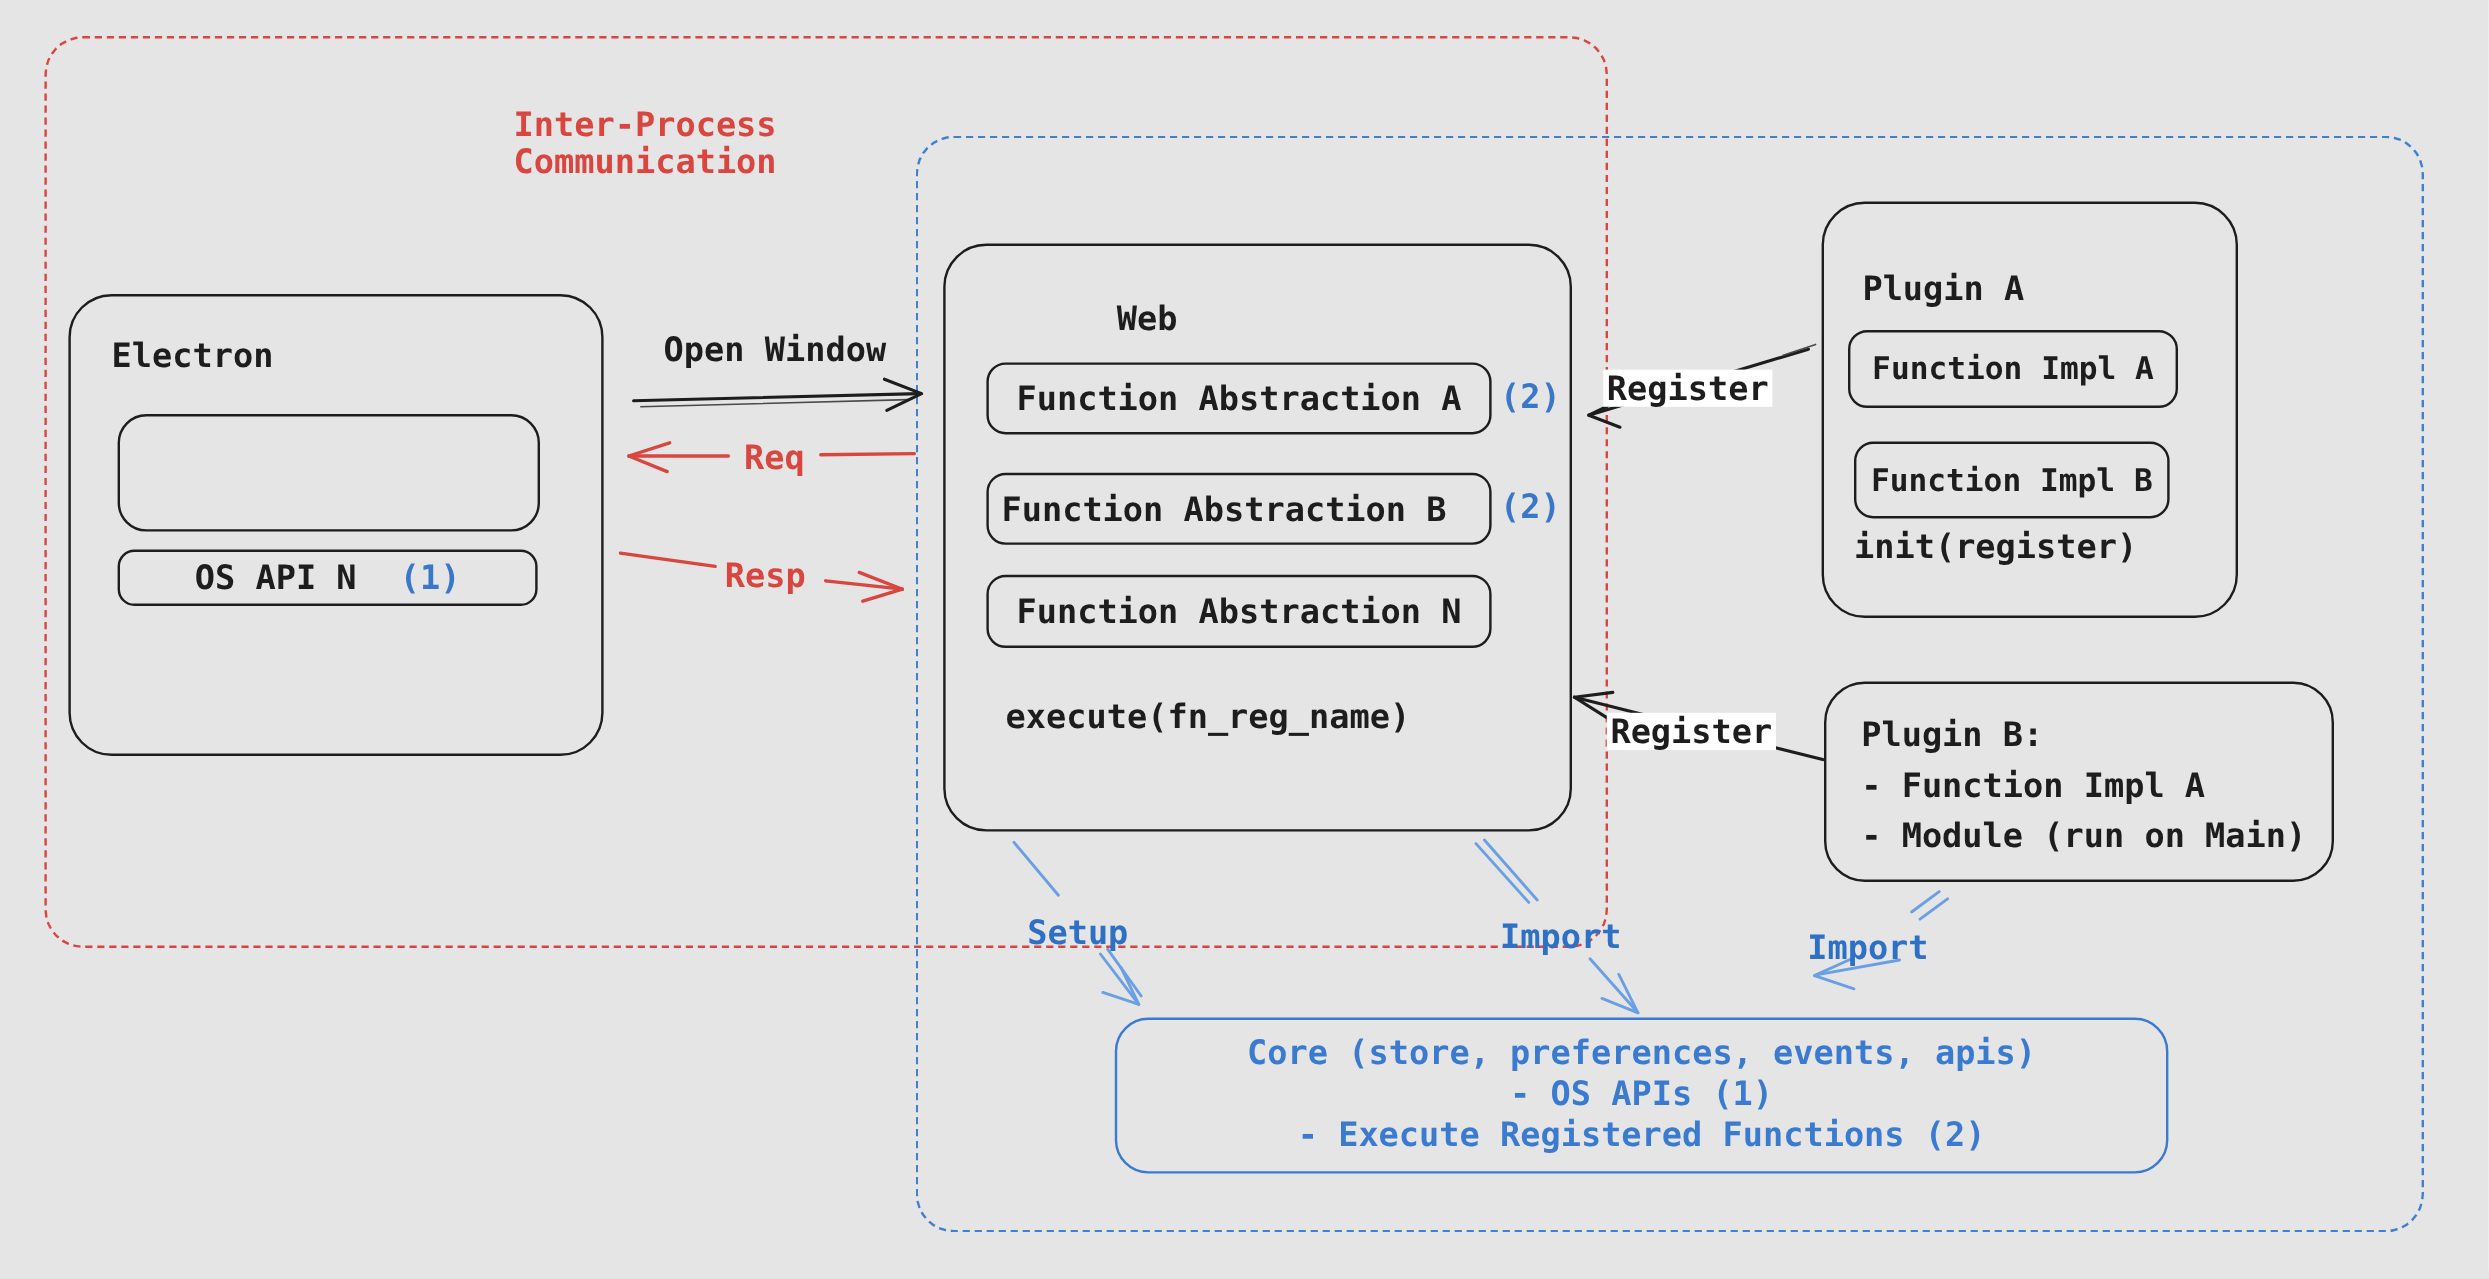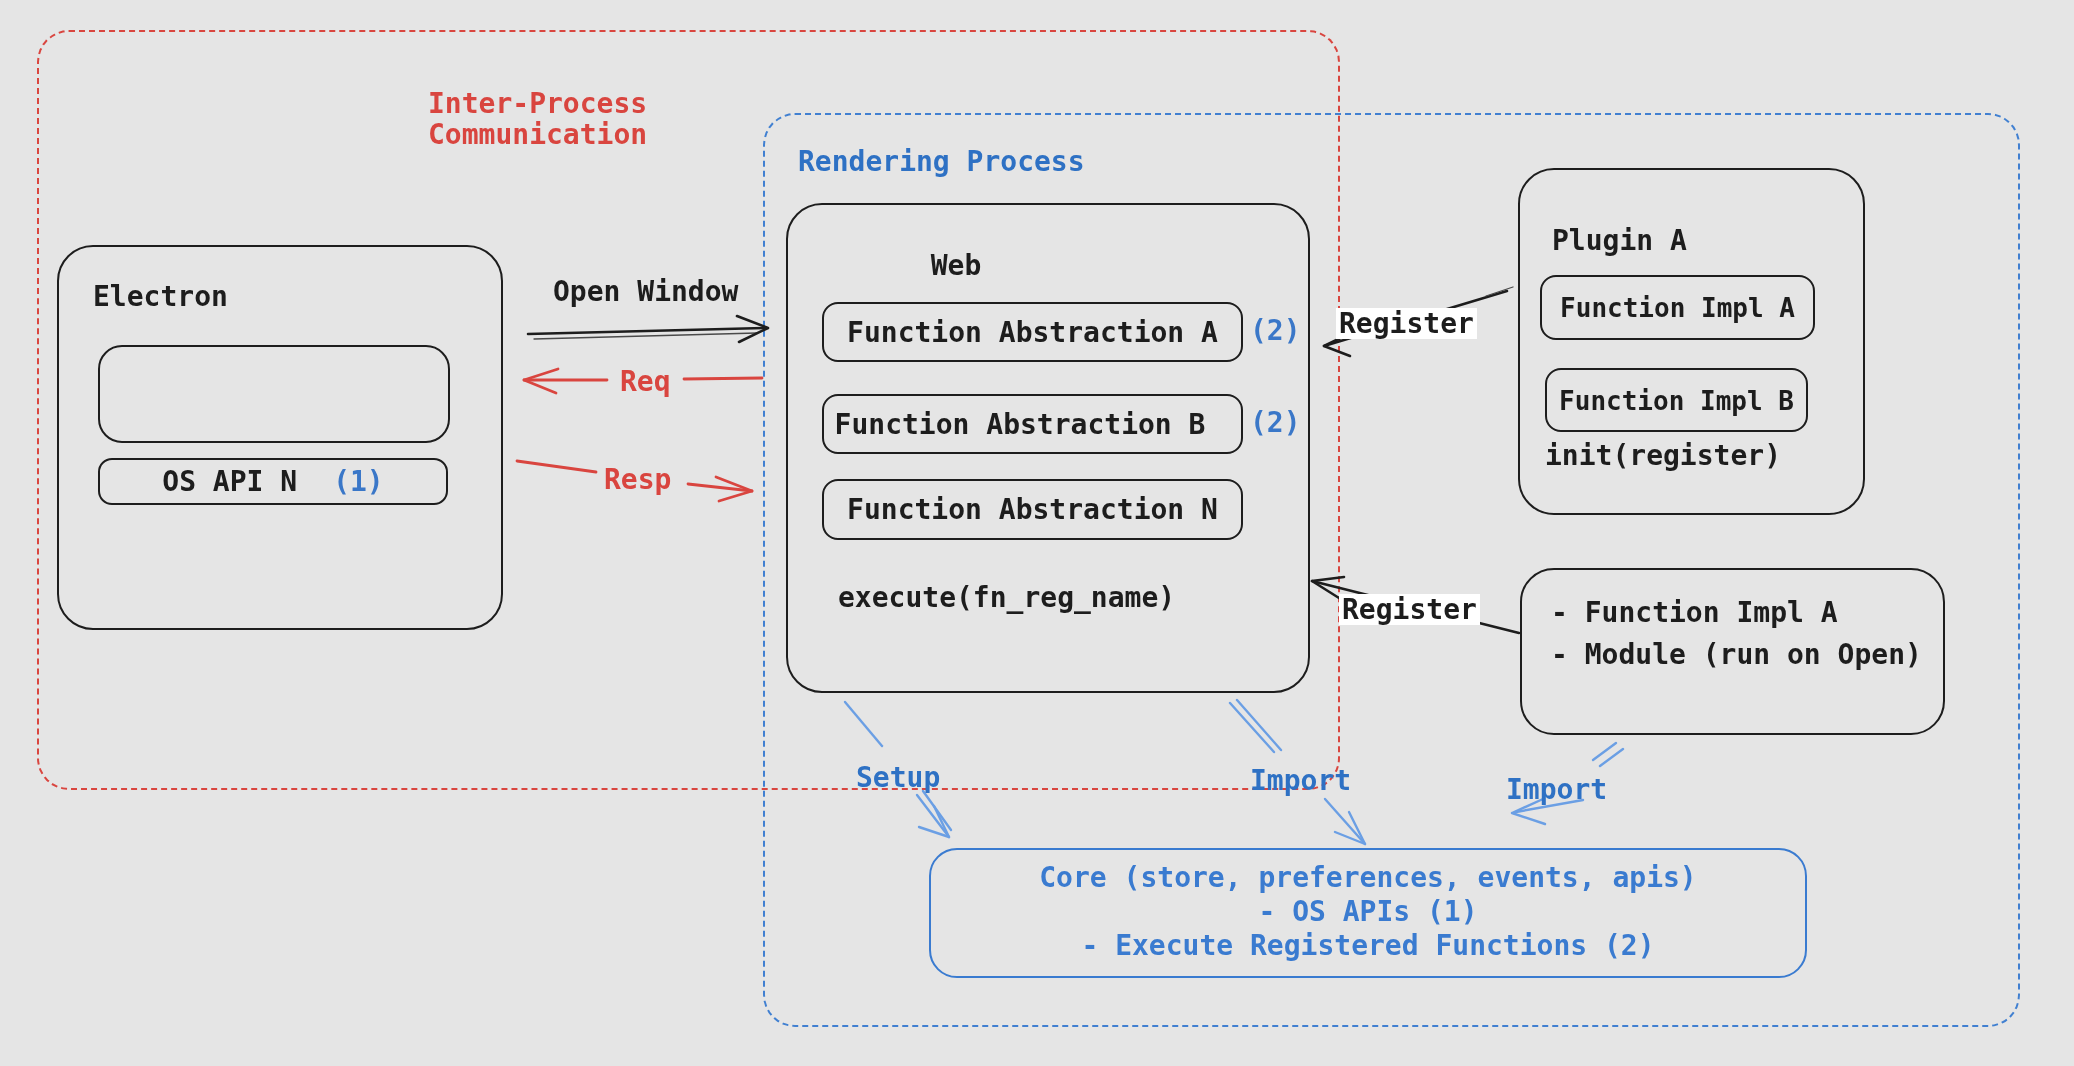--- a/index.html
+++ b/index.html
@@ -91,21 +91,20 @@
       <path class="stroke-blue" d="M1583 800 L1516 812"></path>
       <path class="stroke-blue" d="M1512 813 L1543 799 M1512 813 L1545 824"></path>
     </g>
   </svg>
 
   <div class="lbl red" style="left:428px;top:88px;">
     <div>Inter-Process</div>
     <div>Communication</div>
   </div>
 
-  <div class="lbl blue" style="left:798px;top:146px;">Rendering Process</div>
 
   <div class="lbl" style="left:93px;top:281px;">Electron</div>
 
 
   <div class="lbl ctr" style="left:98px;top:466px;width:350px;">
     <span>OS API N</span><span class="marker" style="margin-left:36px;">(1)</span>
   </div>
 
   <div class="lbl" style="left:553px;top:276px;">Open Window</div>
   <div class="lbl red" style="left:620px;top:366px;">Req</div>
@@ -125,22 +124,23 @@
 
   <div class="lbl wbg" style="left:1336px;top:308px;">Register</div>
   <div class="lbl wbg" style="left:1339px;top:594px;">Register</div>
 
   <div class="lbl" style="left:1552px;top:225px;">Plugin A</div>
   <div class="lbl ctr sm" style="left:1540px;top:293px;width:275px;">Function Impl A</div>
   <div class="lbl ctr sm" style="left:1545px;top:386px;width:263px;">Function Impl B</div>
   <div class="lbl" style="left:1545px;top:440px;">init(register)</div>
 
   <div class="lbl" style="left:1551px;top:592px;line-height:42px;">
+    <div>Plugin B:</div>
     <div>- Function Impl A</div>
-    <div>- Module (run on Open)</div>
+    <div>- Module (run on Main)</div>
   </div>
 
   <div class="lbl ctr" style="left:929px;top:861px;width:878px;line-height:34px;color:var(--core_blue,#3a7bd0);">
     <div>Core (store, preferences, events, apis)</div>
     <div>- OS APIs (1)</div>
     <div>- Execute Registered Functions (2)</div>
   </div>
 
 </div>
 

